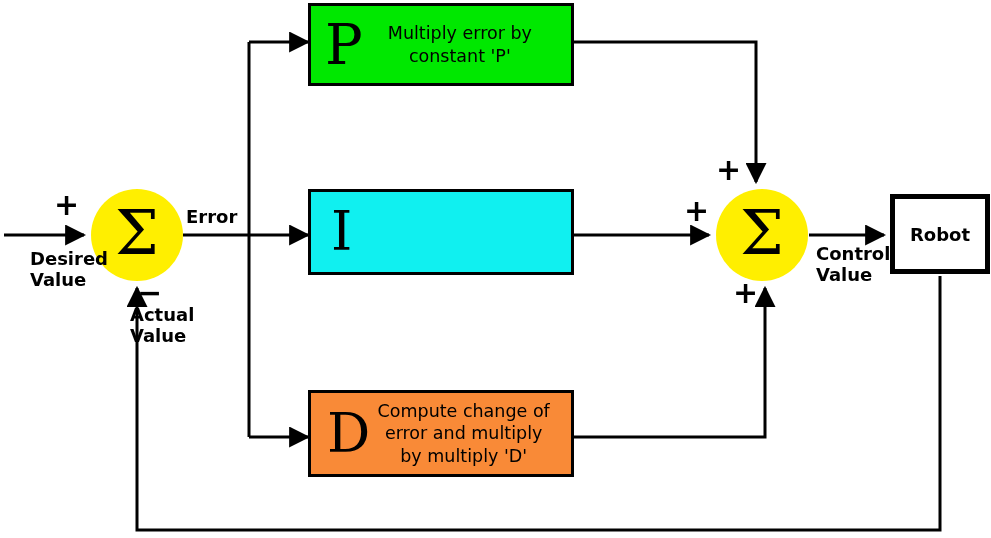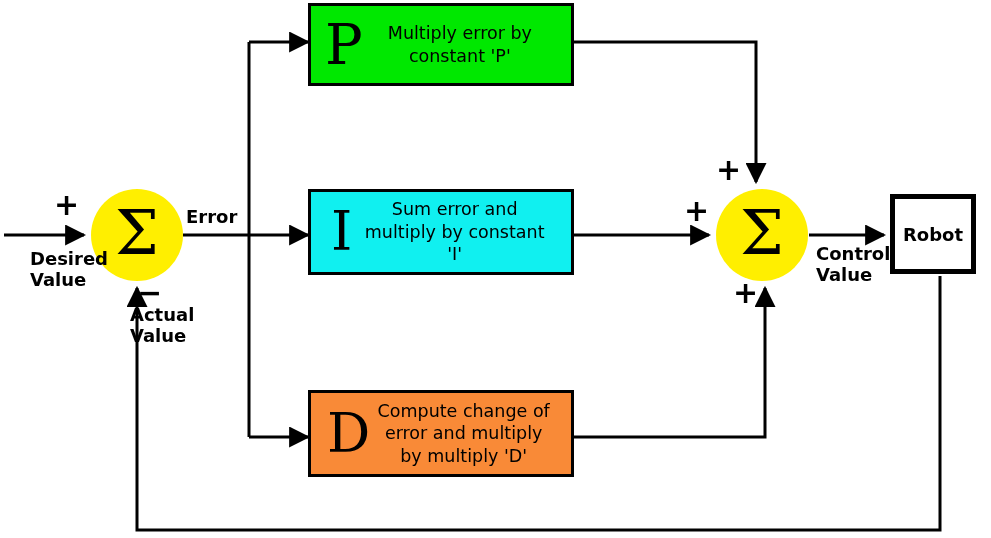--- a/index.html
+++ b/index.html
@@ -71,21 +71,21 @@
     color: #000000;
     margin-top: -4px;
   }
   #sum-left  { left: 91px;  top: 189px; }
   #sum-right { left: 716px; top: 189px; }
 
   #robot-box {
     position: absolute;
     left: 890px;
     top: 194px;
-    width: 86px;
+    width: 100px;
     height: 80px;
     box-sizing: border-box;
     border: 5px solid #000000;
     background: #ffffff;
     display: flex;
     align-items: center;
     justify-content: center;
   }
   #robot-box .robot-label {
     font-family: "DejaVu Sans", sans-serif;
@@ -160,21 +160,20 @@
     </g>
   </svg>
 
   <div class="pid-block" id="block-p">
     <span class="block-letter">P</span>
     <span class="block-desc">Multiply error by constant 'P'</span>
   </div>
 
   <div class="pid-block" id="block-i">
     <span class="block-letter">I</span>
-    <span class="block-desc">Sum error and multiply by constant 'I'</span>
   </div>
 
   <div class="pid-block" id="block-d">
     <span class="block-letter">D</span>
     <span class="block-desc">Compute change of error and multiply by multiply 'D'</span>
   </div>
 
   <div class="sum-junction" id="sum-left">
     <span class="sum-glyph">Σ</span>
   </div>

